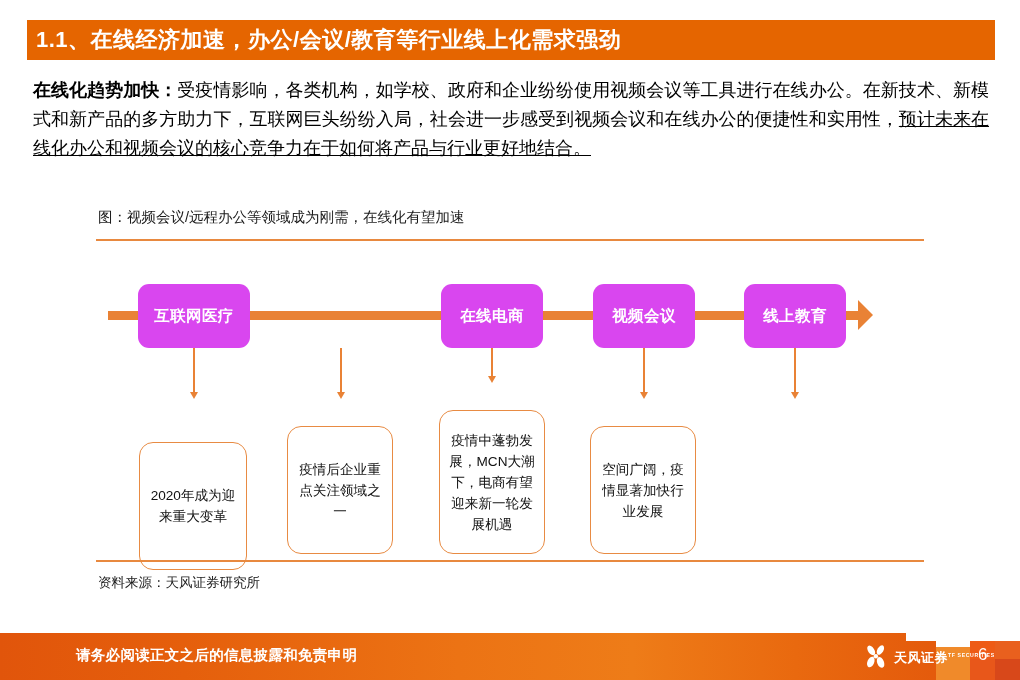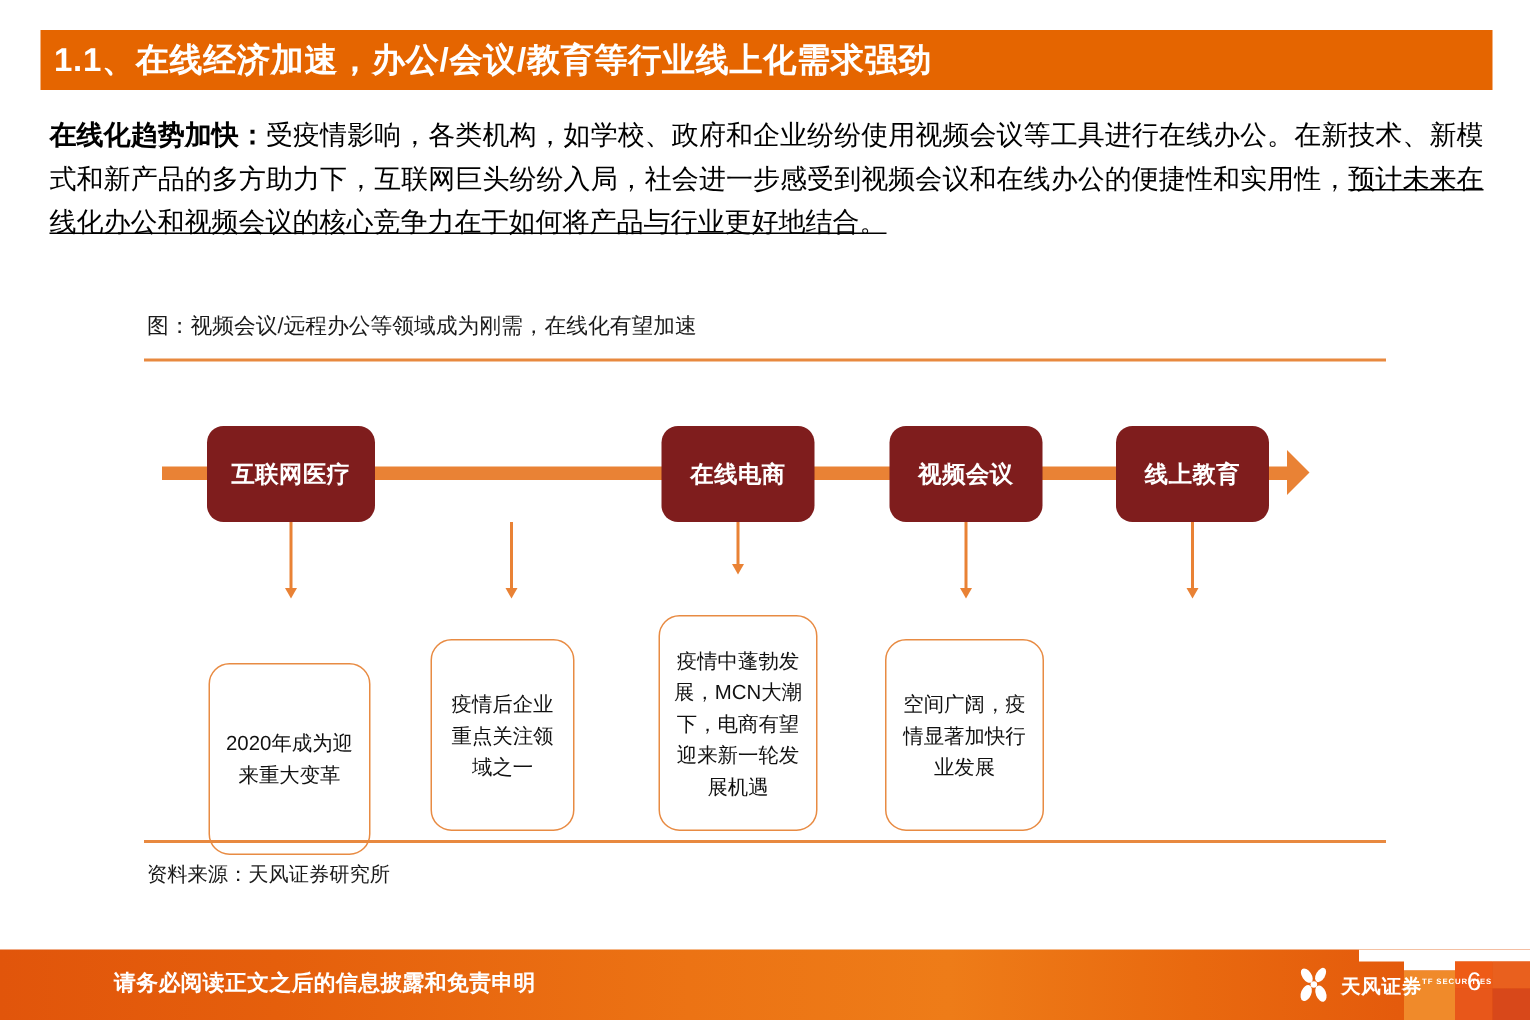--- a/index.html
+++ b/index.html
@@ -111,21 +111,21 @@
     width: 0;
     height: 0;
     border-top: 15.5px solid transparent;
     border-bottom: 15.5px solid transparent;
     border-left: 15px solid #E98235;
   }
   .flow-node {
     position: absolute;
     top: 76px;
     height: 64px;
-    background: #7f1d1d;
+    background: #d946ef;
     border-radius: 11px;
     display: flex;
     align-items: center;
     justify-content: center;
   }
   .flow-node span {
     color: #ffffff;
     font-size: 15.5px;
     font-weight: bold;
     white-space: nowrap;
@@ -290,21 +290,21 @@
 
   <div class="stem" style="left:547px; top:140px; height:46px;"></div>
   <div class="stem-head" style="left:543.5px; top:184px;"></div>
 
   <div class="stem" style="left:698px; top:140px; height:46px;"></div>
   <div class="stem-head" style="left:694.5px; top:184px;"></div>
 
   <div class="detail-box" style="left:43px;  top:206px; width:108px; height:128px;">
     <span>2020年成为迎来重大变革</span>
   </div>
-  <div class="detail-box" style="left:191px; top:190px; width:96px; height:128px;">
+  <div class="detail-box" style="left:191px; top:190px; width:106px; height:128px;">
     <span>疫情后企业重点关注领域之一</span>
   </div>
   <div class="detail-box" style="left:343px; top:174px; width:106px; height:144px;">
     <span>疫情中蓬勃发展，MCN大潮下，电商有望迎来新一轮发展机遇</span>
   </div>
   <div class="detail-box" style="left:494px; top:190px; width:106px; height:128px;">
     <span>空间广阔，疫情显著加快行业发展</span>
   </div>
 
   <div class="fig-rule-bottom"></div>

